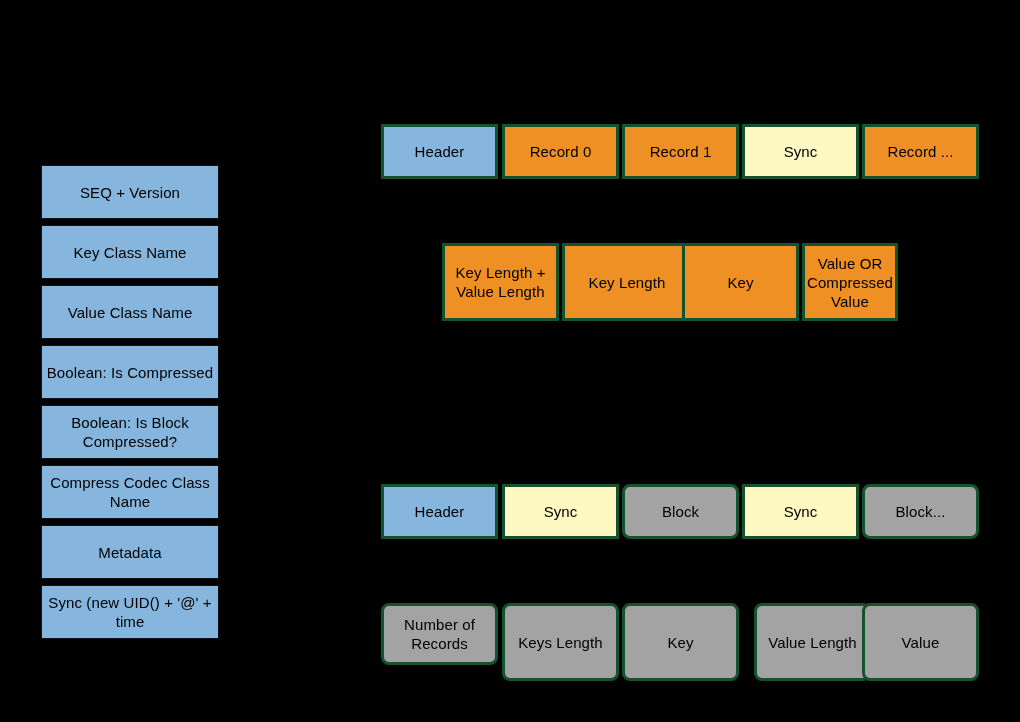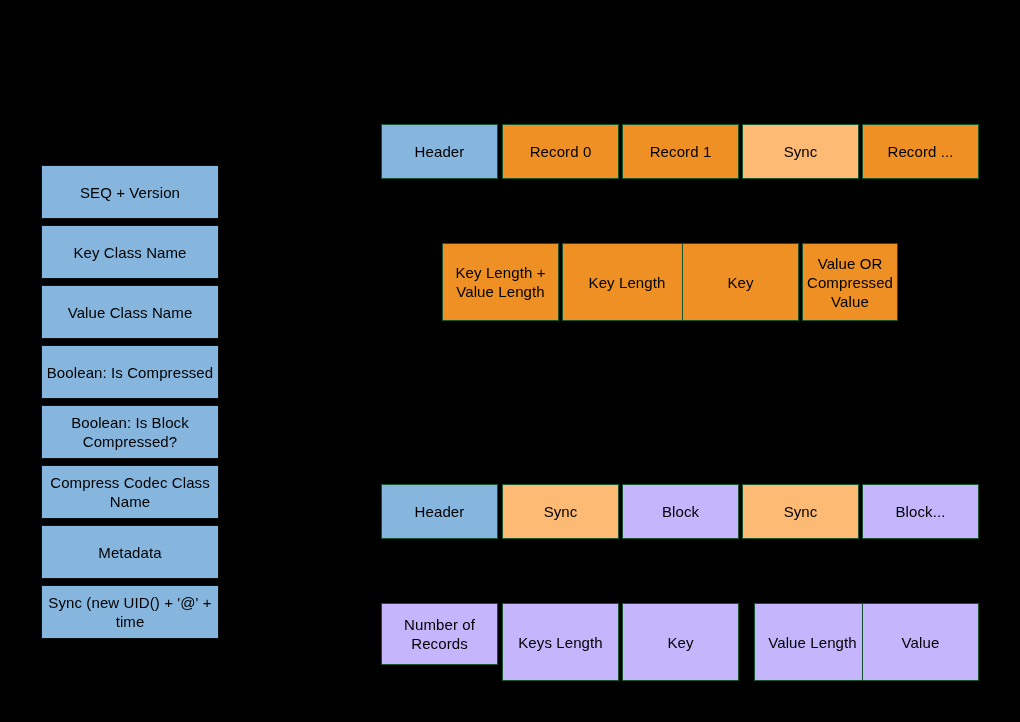--- a/index.html
+++ b/index.html
@@ -28,29 +28,29 @@
     position: absolute;
     box-sizing: border-box;
     display: flex;
     align-items: center;
     justify-content: center;
     text-align: center;
     color: #000000;
     font-size: 15px;
     line-height: 19px;
     letter-spacing: 0.1px;
-    border: 1px solid #14532d;
+    border: 3px solid #14532d;
     box-shadow: 2px 2px 2px rgba(0,0,0,0.85);
   }
   .cell span { display: block; padding: 0 4px; }
 
   .c-blue   { background: #86b6de; }
   .c-orange { background: #ee9023; }
-  .c-sync   { background: #fdba74; }
-  .c-block  { background: #c4b5fd; }
+  .c-sync   { background: #fef9c3; }
+  .c-block  { background: #a3a3a3; border-radius: 8px; }
 
   
   .stack {
     position: absolute;
     left: 41px;
     top: 165px;
     width: 178px;
   }
   .stack .cell {
     position: relative;

